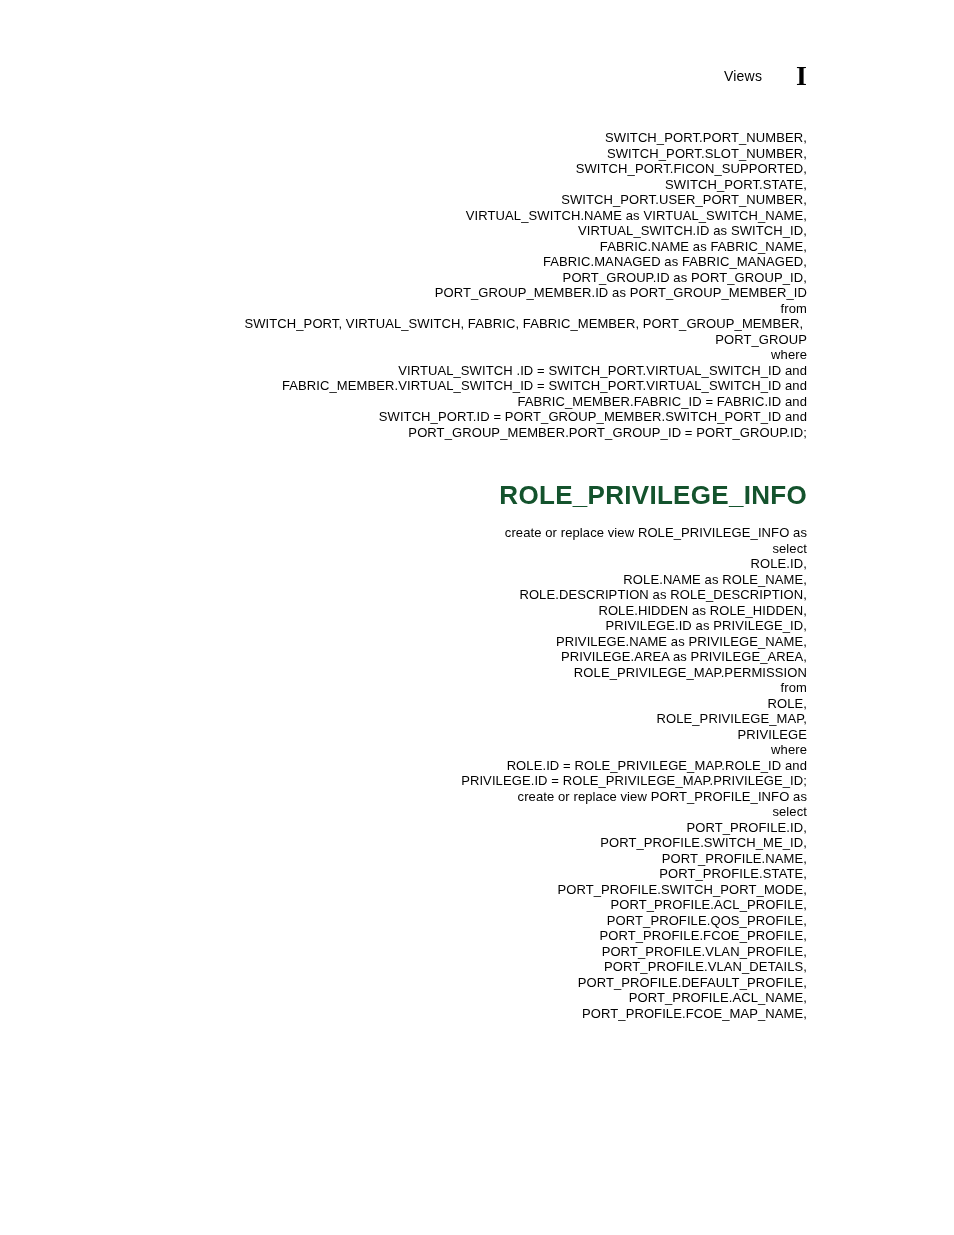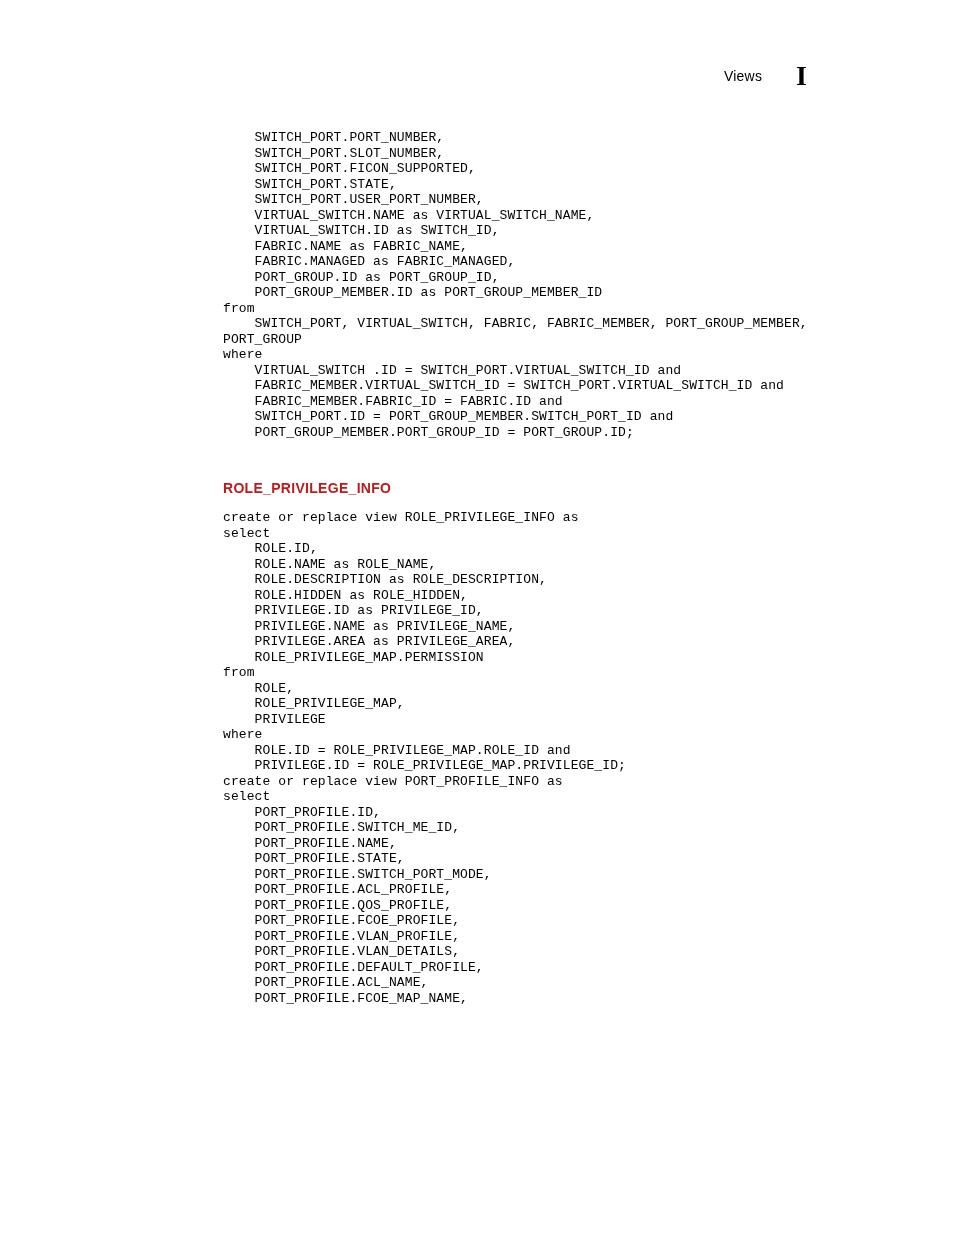--- a/index.html
+++ b/index.html
@@ -8,20 +8,21 @@
     background: #ffffff;
     width: 954px;
   }
   .page {
     box-sizing: border-box;
     width: 901px;
     padding: 62px 94px 60px 223px;
     font-family: "Helvetica Neue", Helvetica, Arial, sans-serif;
     color: #000000;
     position: relative;
+    text-align: right;
   }
   .running-header {
     position: absolute;
     top: 62px;
     right: 94px;
     display: flex;
     align-items: center;
     gap: 34px;
   }
   .running-header .label {
@@ -32,36 +33,36 @@
   .running-header .marker {
     font-family: Georgia, "Times New Roman", serif;
     font-size: 28px;
     font-weight: 700;
     line-height: 1;
   }
   .content {
     margin-top: 68px;
   }
   .code {
-    font-family: Liberation Mono, monospace;
+    font-family: Liberation Sans, sans-serif;
     font-size: 13px;
     line-height: 15.5px;
     white-space: pre;
     color: #000;
     letter-spacing: 0.1px;
     margin: 0;
   }
   h2.section {
     font-family: "Helvetica Neue", Helvetica, Arial, sans-serif;
     font-weight: 700;
     font-stretch: condensed;
-    font-size: 14px;
+    font-size: 26px;
     letter-spacing: 0.3px;
     margin: 40px 0 14px 0;
-    color: #b91c1c;
+    color: #14532d;
   }
 </style>
 </head>
 <body>
 
 <div class="page">
 
   <div class="running-header">
     <span class="label">Views</span>
     <span class="marker">I</span>

